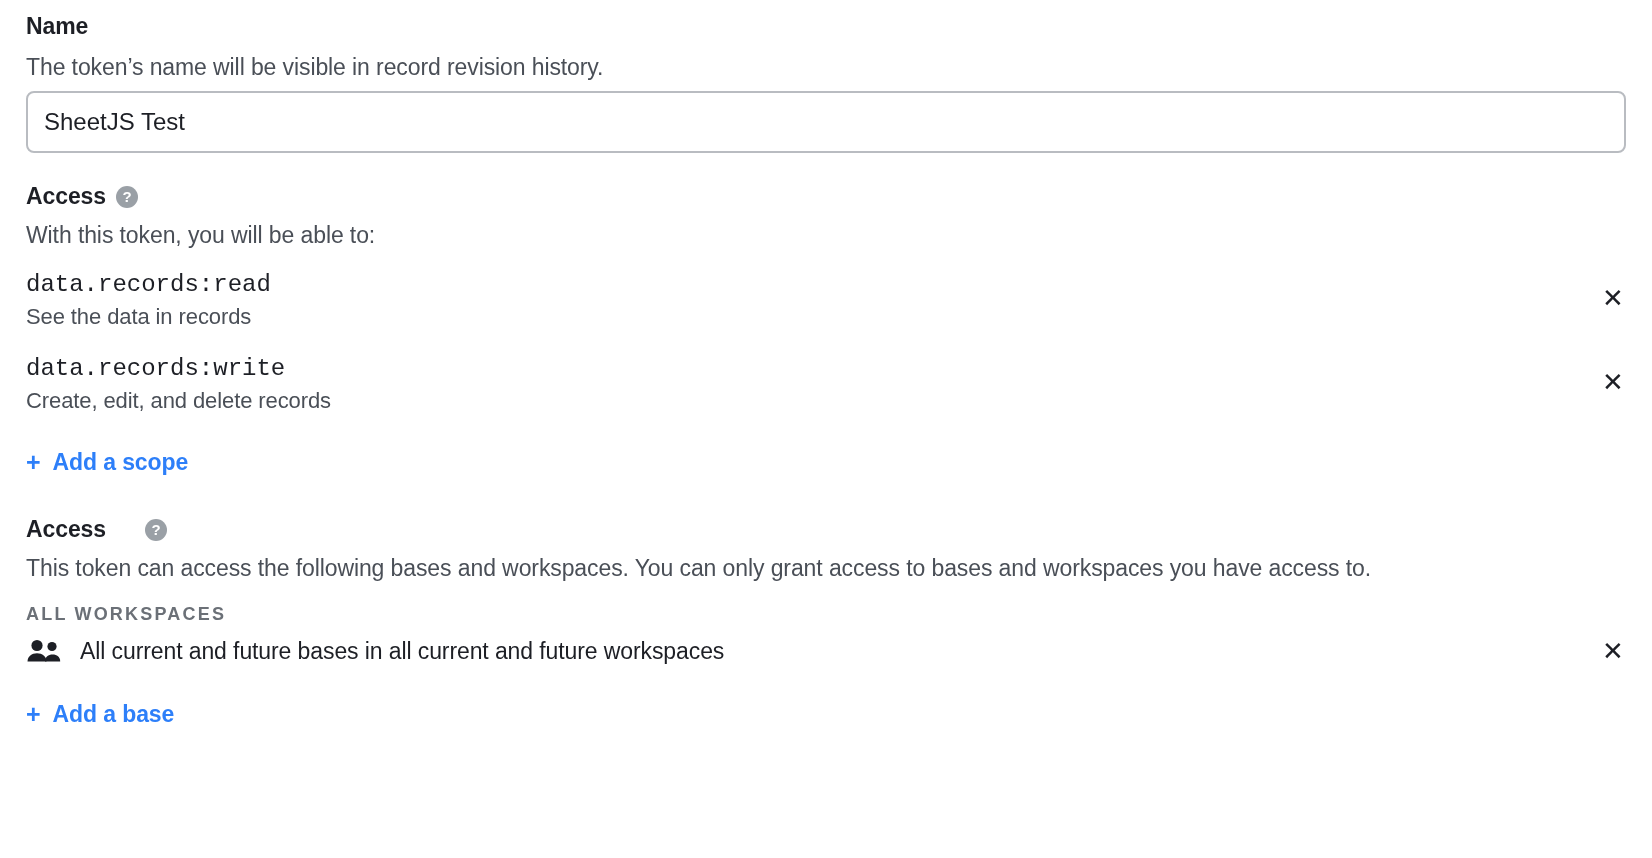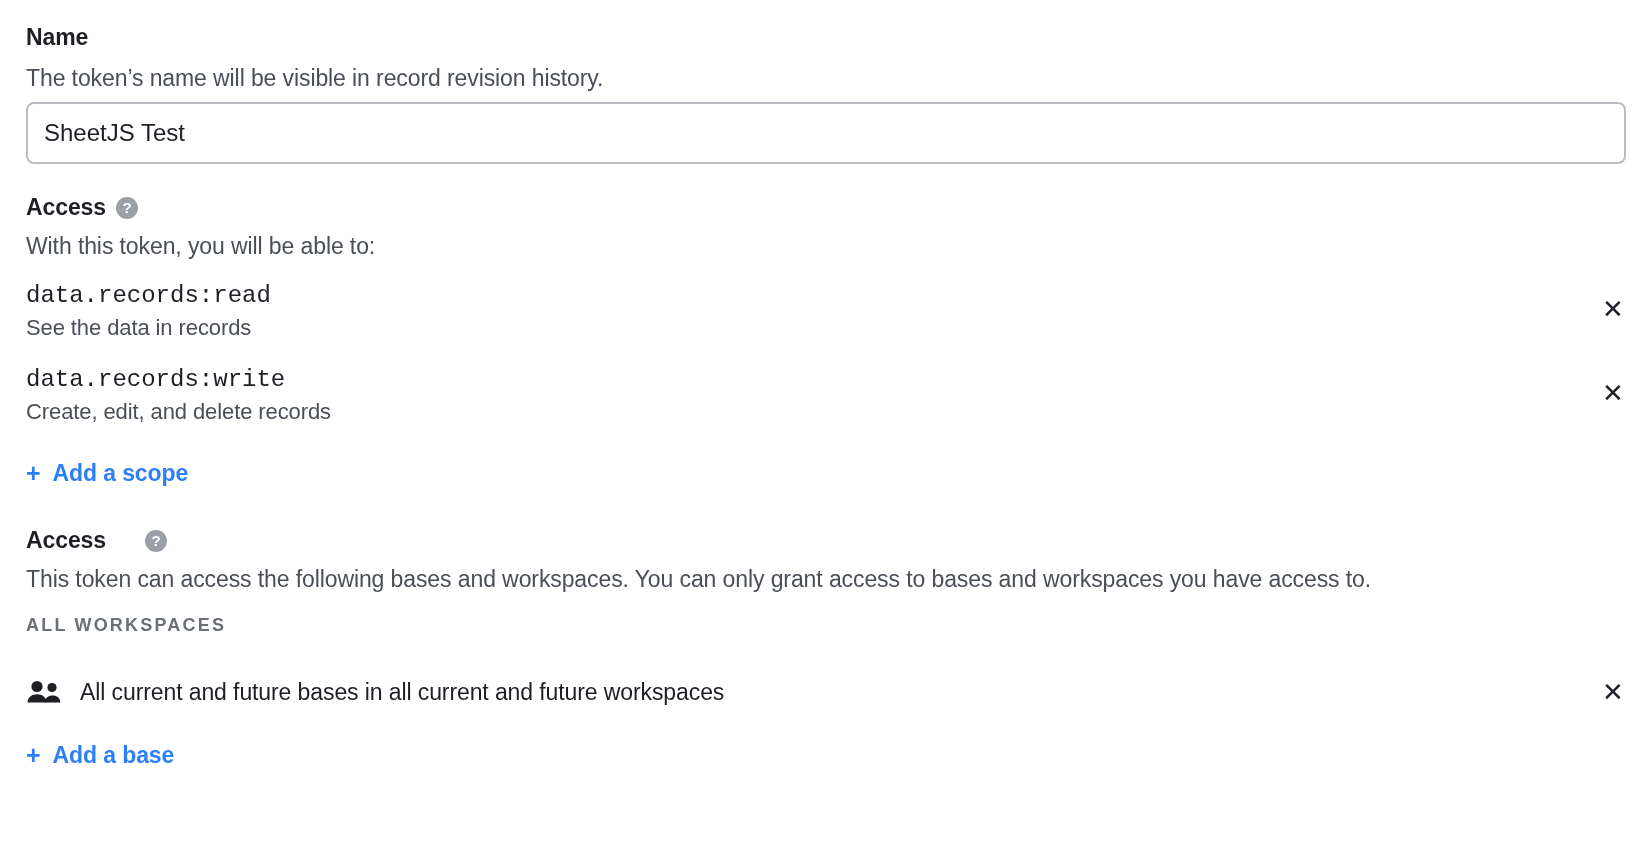--- a/index.html
+++ b/index.html
@@ -12,21 +12,21 @@
     height: 858px;
     font-family: "Liberation Sans", sans-serif;
     color: #1d1f25;
     -webkit-font-smoothing: antialiased;
   }
   .page {
     position: relative;
     width: 1652px;
     height: 858px;
     box-sizing: border-box;
-    padding: 12px 26px;
+    padding: 1px 26px;
     overflow: hidden;
   }
 
   
   .section-label {
     font-size: 23px;
     font-weight: 700;
     color: #1d1f25;
     letter-spacing: -0.1px;
   }
@@ -137,21 +137,21 @@
     font-size: 18px;
     font-weight: 700;
     letter-spacing: 2.2px;
     color: #6b7077;
   }
   .workspace-row {
     position: relative;
     display: flex;
     align-items: center;
     gap: 16px;
-    margin-top: 36px;
+    margin-top: 6px;
     min-height: 40px;
   }
   .people-icon {
     width: 38px;
     height: 26px;
     flex: none;
     display: block;
   }
   .workspace-text {
     font-size: 23px;

